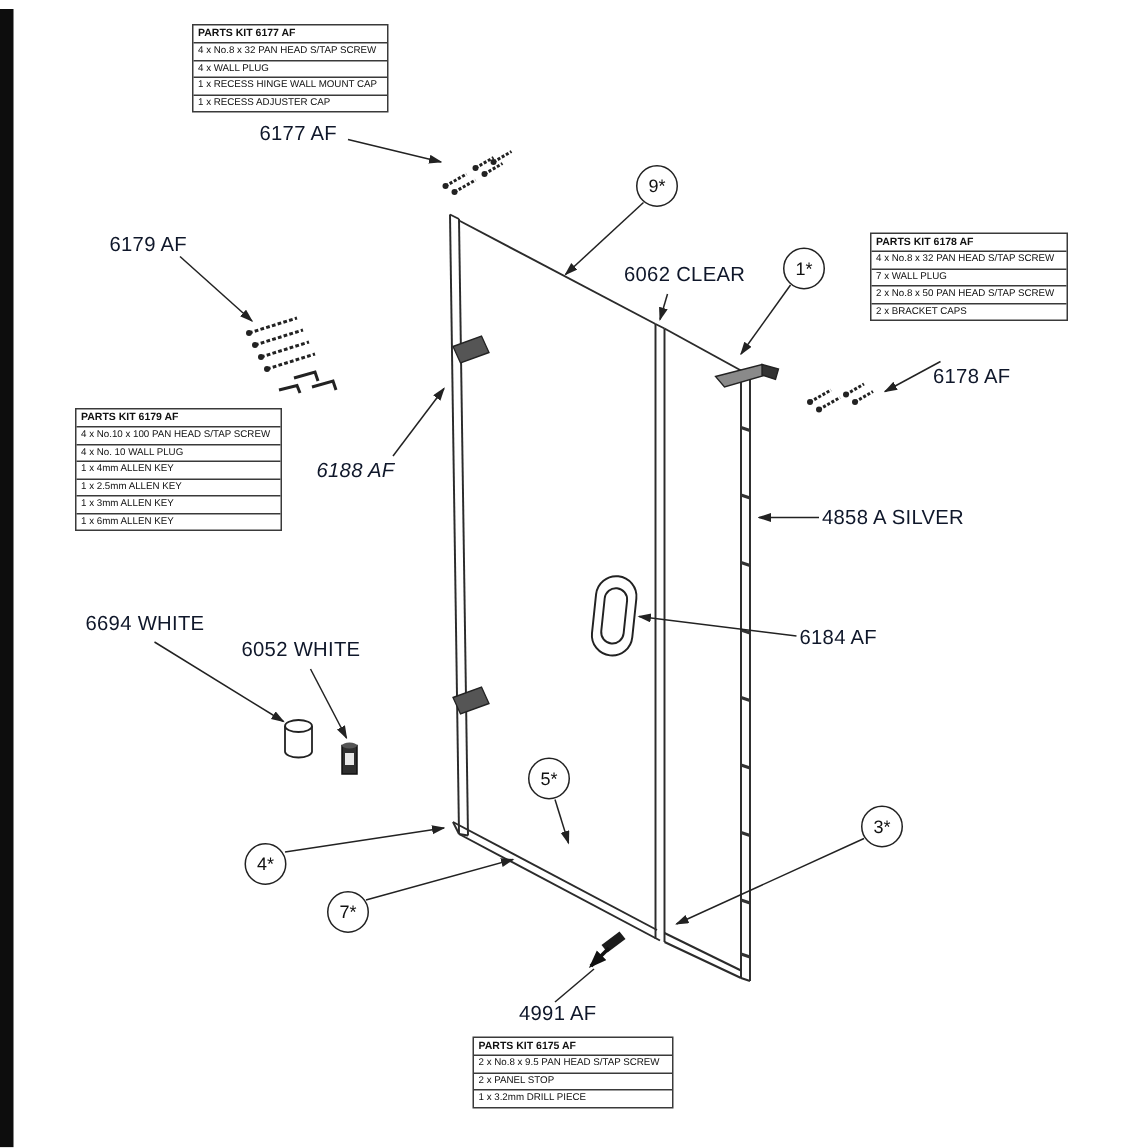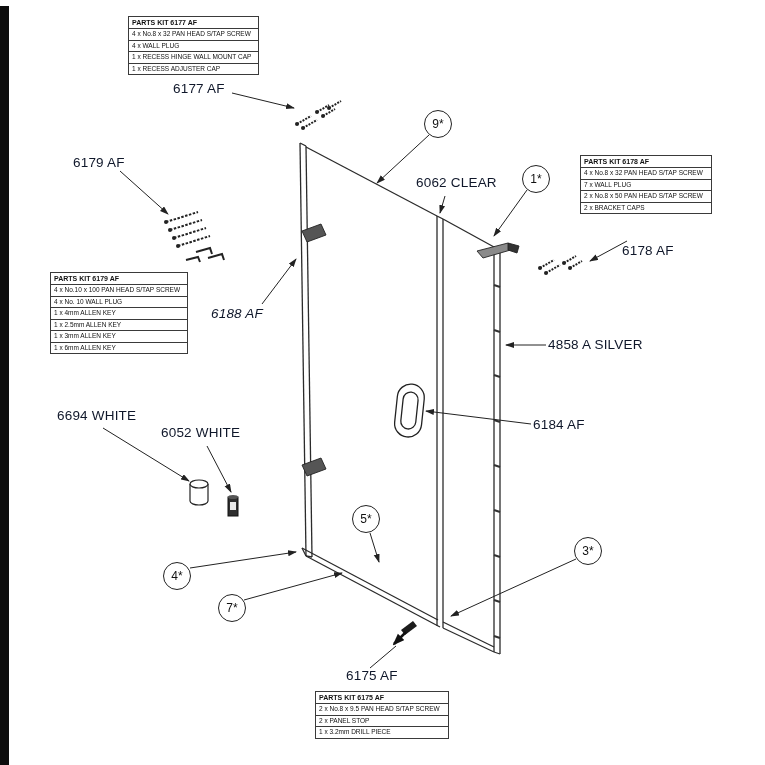--- a/index.html
+++ b/index.html
@@ -215,21 +215,21 @@
 
   <div class="lbl" style="left:173px; top:81px;">6177 AF</div>
   <div class="lbl" style="left:73px;  top:155px;">6179 AF</div>
   <div class="lbl" style="left:211px; top:306px;font-style:italic;">6188 AF</div>
   <div class="lbl" style="left:416px; top:175px;text-align:right;">6062 CLEAR</div>
   <div class="lbl" style="left:622px; top:223px;margin-top:20px;">6178 AF</div>
   <div class="lbl" style="left:548px; top:337px;">4858 A SILVER</div>
   <div class="lbl" style="left:533px; top:417px;">6184 AF</div>
   <div class="lbl" style="left:57px;  top:408px;">6694 WHITE</div>
   <div class="lbl" style="left:161px; top:425px;">6052 WHITE</div>
-  <div class="lbl" style="left:346px; top:668px;">6175 AF</div>
+  <div class="lbl" style="left:346px; top:668px;">4991 AF</div>
 
   <div class="callout" style="left:424px; top:110px;">
     <span>9*</span>
   </div>
   <div class="callout" style="left:522px; top:165px;">
     <span>1*</span>
   </div>
   <div class="callout" style="left:352px; top:505px;">
     <span>5*</span>
   </div>

